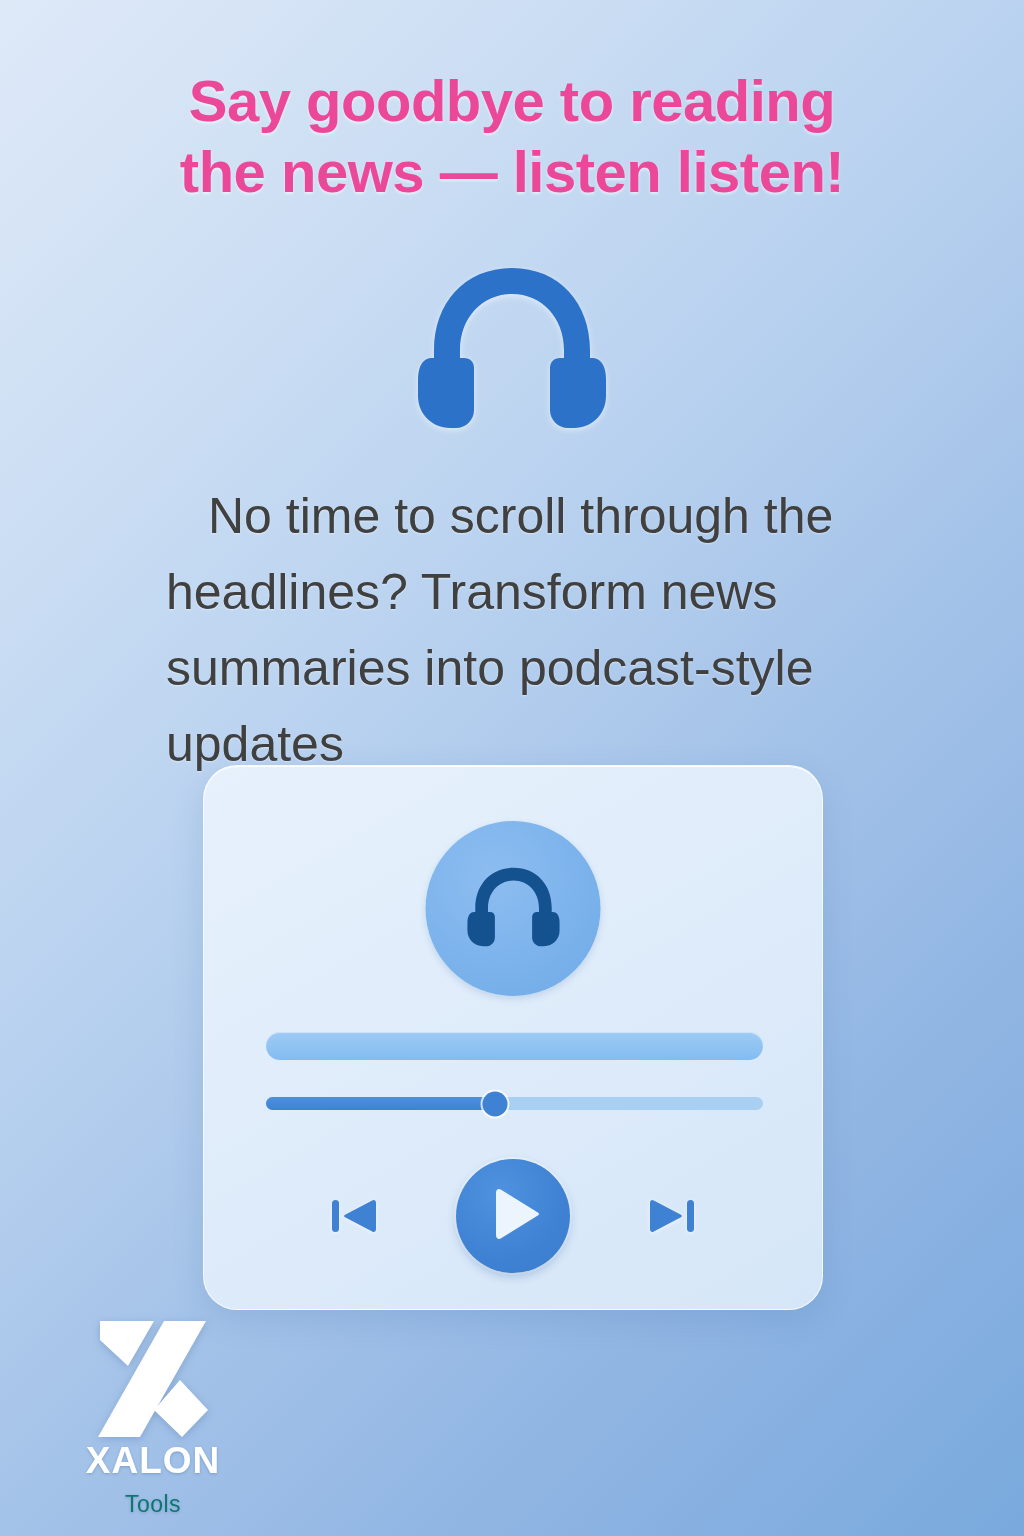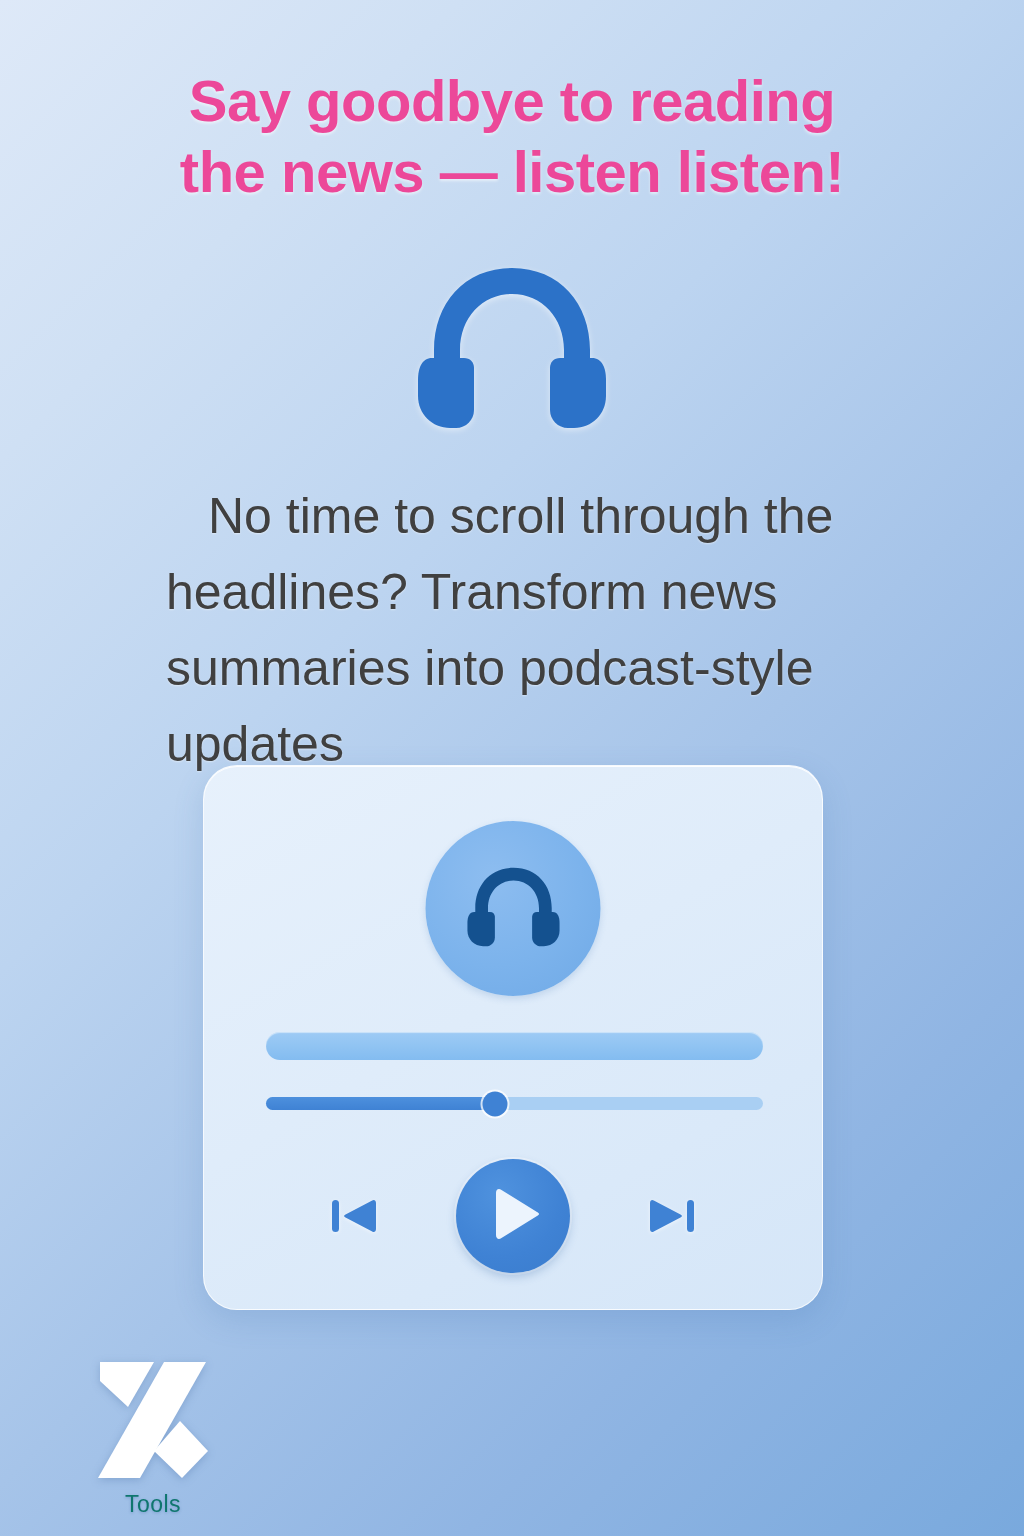--- a/index.html
+++ b/index.html
@@ -257,14 +257,15 @@
 </div>
 
 <div class="logo">
   <span>
     <svg class="logo-mark" viewBox="0 0 122 122" xmlns="http://www.w3.org/2000/svg" aria-hidden="true">
       <path d="M114 3 L48 119 L6 119 L72 3 Z" fill="#ffffff"></path>
       <path d="M8 3 L62 3 L36 48 L8 22 Z" fill="#ffffff"></path>
       <path d="M88 62 L116 92 L90 119 L62 92 Z" fill="#ffffff"></path>
     </svg>
   </span>
+  <div class="logo-name">XALON</div>
   <div class="logo-sub">Tools</div>
 </div>
 
 </body></html>

